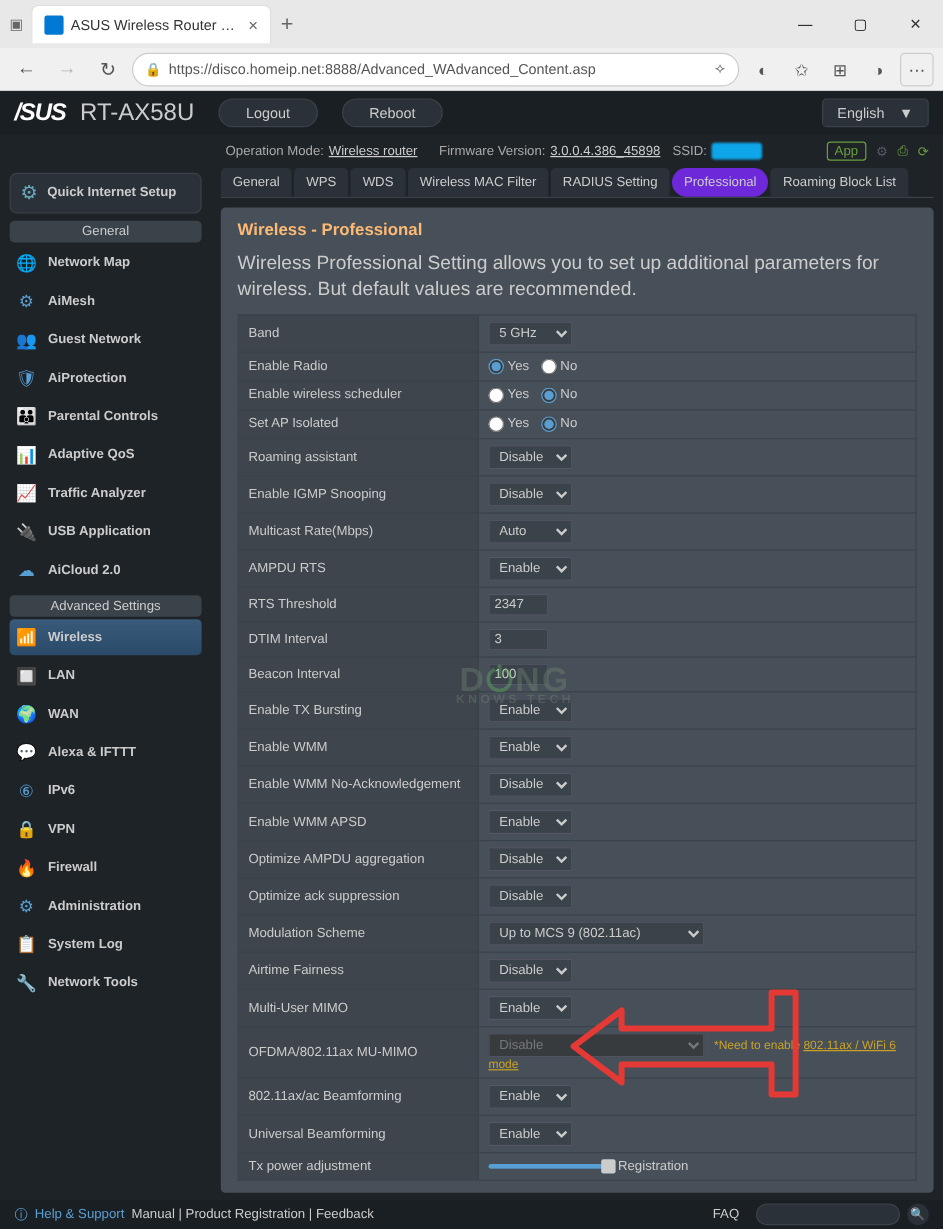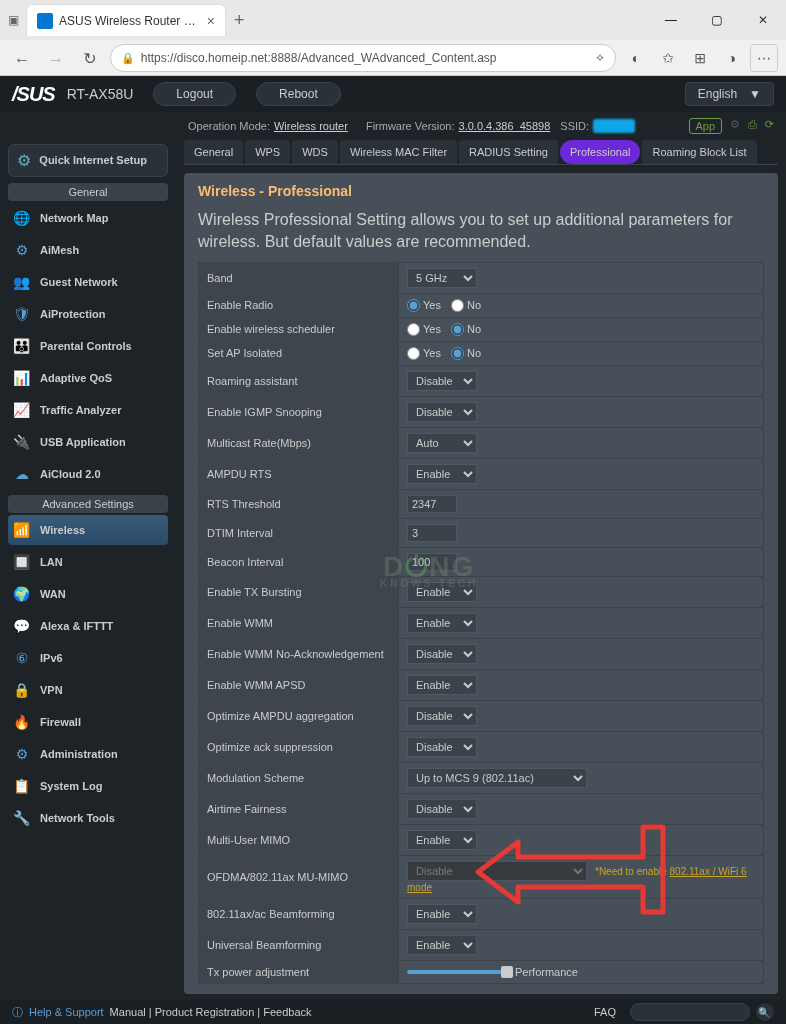--- a/index.html
+++ b/index.html
@@ -22,29 +22,29 @@
 .addressbar { flex: 1; height: 28px; background: #fff; border: 1px solid #ccc; border-radius: 14px; display: flex; align-items: center; padding: 0 10px; font-size: 12px; color: #555; gap: 6px; }
 .addressbar .lock { font-size: 11px; }
 .toolbar-icons { display: flex; gap: 4px; }
 .toolbar-btn { width: 28px; height: 28px; display: flex; align-items: center; justify-content: center; cursor: pointer; border-radius: 4px; color: #555; font-size: 14px; }
 .toolbar-btn.more { border: 1px solid #ccc; }
 
 
 .router-ui { position: relative; background: #1e2328; height: 948px; overflow: hidden; }
 .header-bar { height: 36px; display: flex; align-items: center; padding: 0 12px; gap: 8px; background: #1a1f24; }
 .asus-logo { color: #fff; font-weight: bold; font-size: 20px; font-style: italic; letter-spacing: -1px; }
-.model { color: #ccc; font-size: 14px; margin-left: 4px; }
+.model { color: #ccc; font-size: 20px; margin-left: 4px; }
 .hdr-btn { background: #2a3138; color: #ccc; border: 1px solid #3a424a; border-radius: 12px; padding: 4px 22px; font-size: 12px; cursor: pointer; margin-left: 12px; }
 .hdr-spacer { flex: 1; }
 .lang-btn { background: #2a3138; color: #ccc; border: 1px solid #3a424a; border-radius: 4px; padding: 4px 12px; font-size: 12px; cursor: pointer; display: flex; align-items: center; gap: 12px; }
 
 .info-row { height: 28px; display: flex; align-items: center; padding: 0 12px 0 188px; font-size: 11px; color: #aaa; gap: 4px; }
 .info-row .link { color: #ccc; text-decoration: underline; }
 .info-row .ssid-blur { background: #0ea5e9; color: transparent; width: 42px; height: 14px; border-radius: 3px; filter: blur(1px); }
-.info-icons { margin-left: auto; display: flex; gap: 8px; align-items: flex-start; }
+.info-icons { margin-left: auto; display: flex; gap: 8px; align-items: center; }
 .app-badge { color: #6b9e3f; font-size: 11px; border: 1px solid #6b9e3f; padding: 1px 6px; border-radius: 3px; }
 
 .main-area { display: flex; height: calc(100% - 64px - 24px); }
 
 
 .sidebar { width: 176px; padding: 4px 8px; display: flex; flex-direction: column; gap: 2px; }
 .qis-btn { background: #2a3138; border: 1px solid #3a424a; border-radius: 6px; padding: 6px 8px; display: flex; align-items: center; gap: 8px; cursor: pointer; }
 .qis-btn .icon { color: #6ab; font-size: 16px; }
 .qis-btn .text { color: #ccc; font-size: 11px; font-weight: bold; line-height: 1.2; }
 .section-header { background: #3a424a; color: #ccc; text-align: center; font-size: 11px; padding: 3px; border-radius: 4px; margin-top: 4px; }
@@ -394,21 +394,21 @@
                 <td><select class="sel"><option>Enable</option></select></td>
               </tr>
           <tr>
                 <td>Tx power adjustment</td>
                 <td>
                   <div class="slider-cell">
                     <div class="slider-track">
                       <div class="slider-fill"></div>
                       <div class="slider-thumb"></div>
                     </div>
-                    <span>Performance</span>
+                    <span>Registration</span>
                   </div>
                 </td>
               </tr>
         </tbody>
           </table>
 
       </div>
     </div>
   </div>
 

